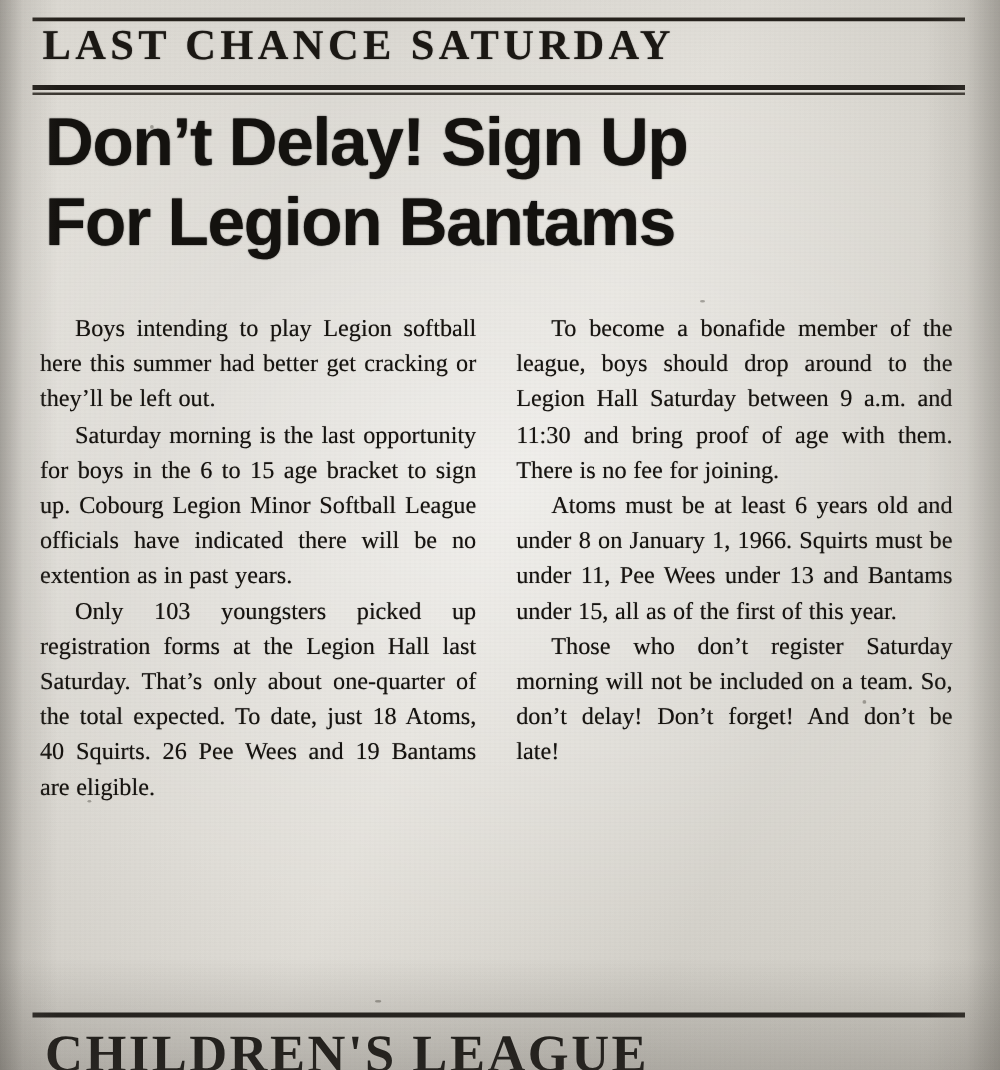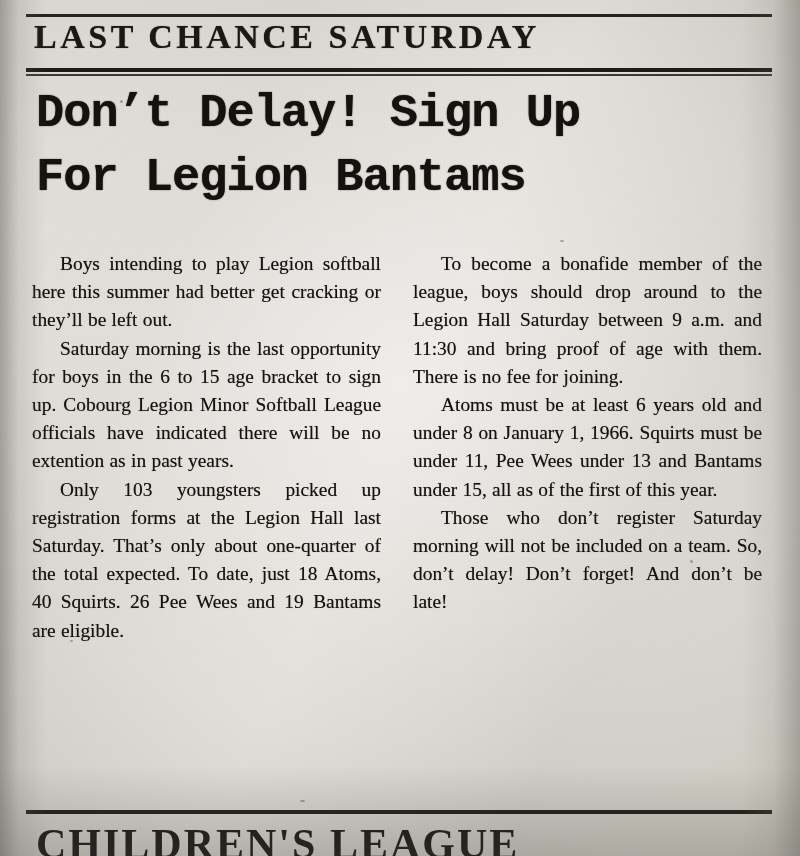--- a/index.html
+++ b/index.html
@@ -98,24 +98,24 @@
     white-space: nowrap;
     text-shadow: 0 0 1px rgba(0,0,0,0.55);
   }
 
   
   .headline {
     position: absolute;
     left: 36px;
     top: 82px;
     width: 730px;
-    font-family: Liberation Mono, monospace;
+    font-family: Liberation Sans, sans-serif;
     font-weight: bold;
     color: #14120f;
-    font-size: 47px;
+    font-size: 54px;
     line-height: 64px;
     letter-spacing: -1px;
     text-shadow: 0 0 1.2px rgba(0,0,0,0.8);
   }
   .headline .l1 { display: block; white-space: nowrap; }
   .headline .l2 { display: block; white-space: nowrap; }
 
   
   .cols {
     position: absolute;

